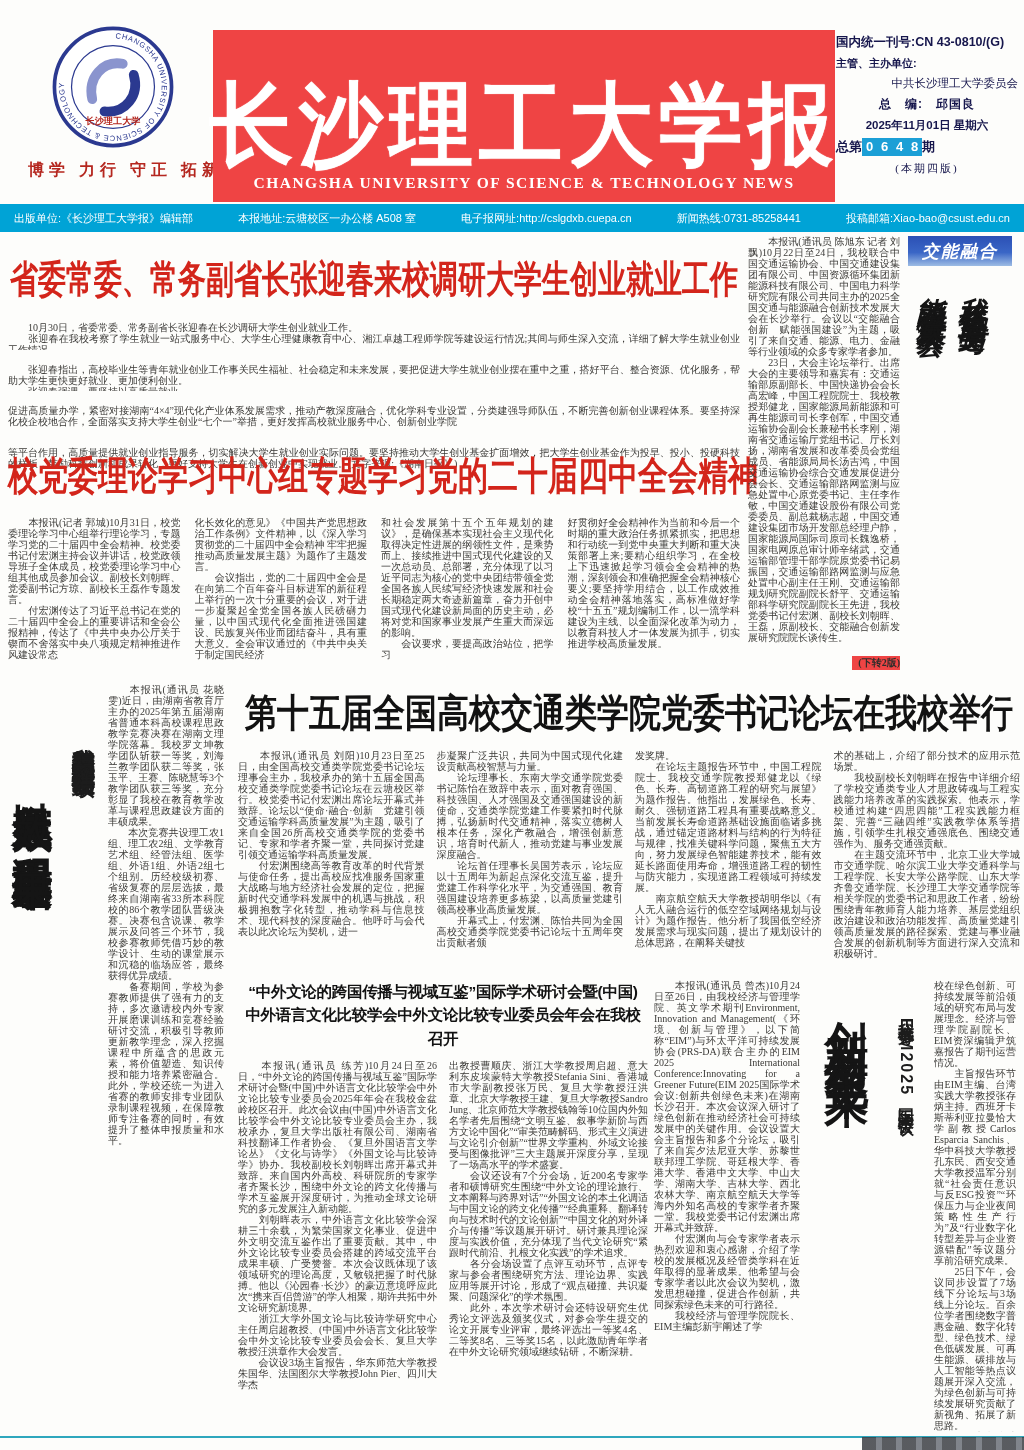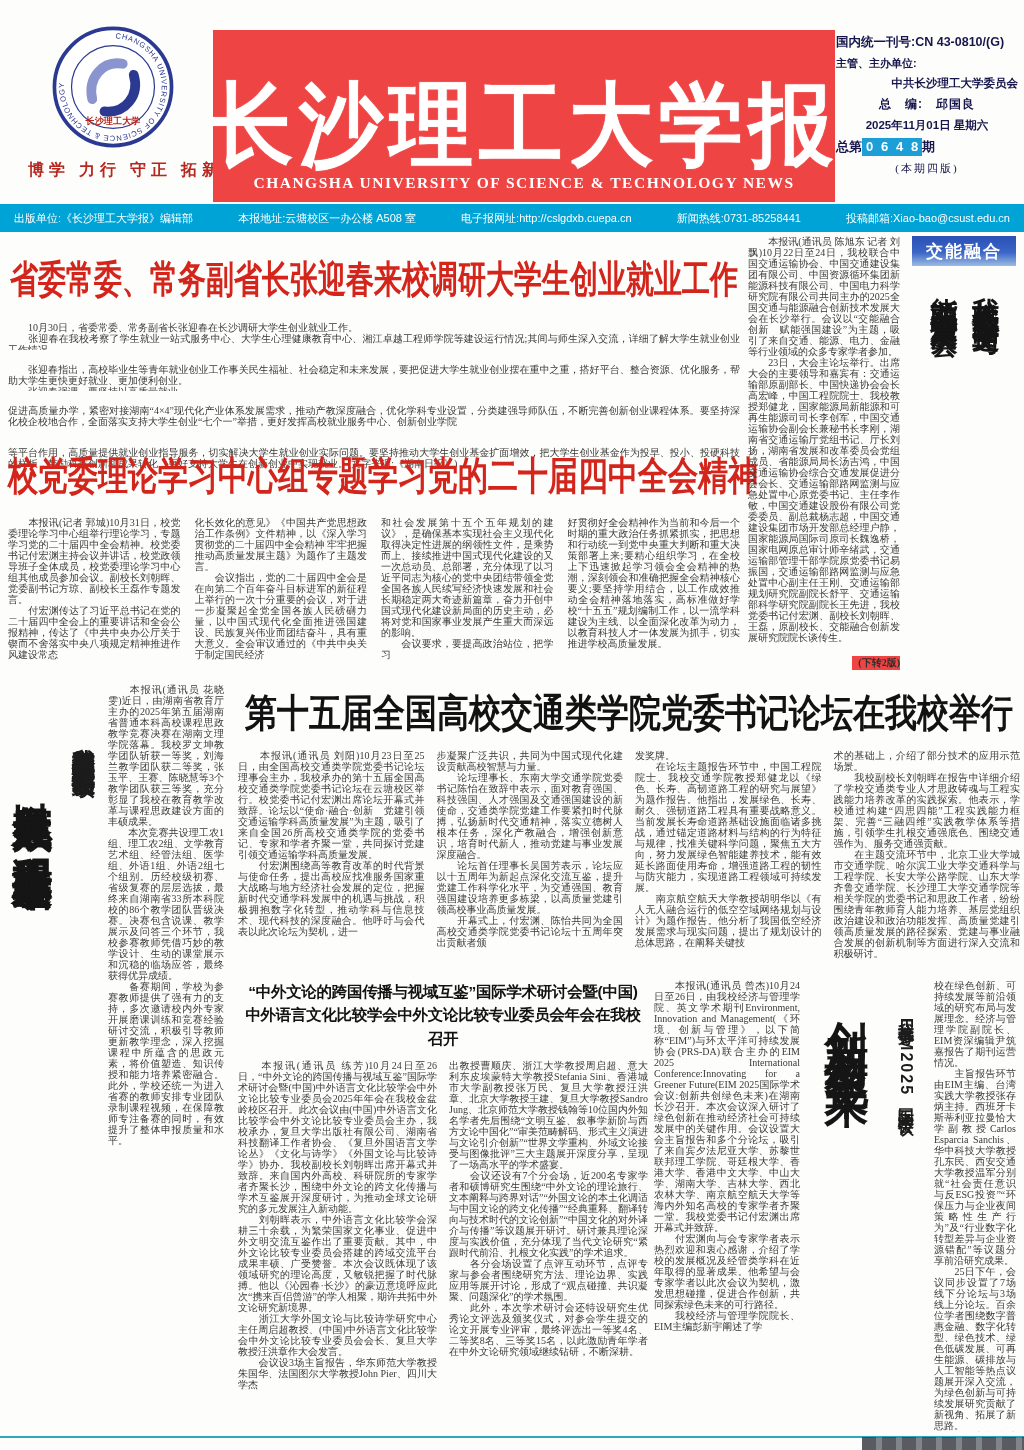--- a/index.html
+++ b/index.html
@@ -13,21 +13,21 @@
     transform:scaleY(1.08);margin-bottom:6px;text-shadow:0 0 1px #fff;}
   #masthead-sub{font-size:15.5px;font-weight:bold;letter-spacing:1.5px;margin-bottom:10px;white-space:nowrap;}
   #logo-wrap{left:28px;top:26px;width:170px;height:176px;text-align:center;}
   #logo-motto{margin-top:8px;color:#b5271f;font-weight:bold;font-size:16px;letter-spacing:5px;white-space:nowrap;
     font-family:"Liberation Serif","DejaVu Serif",serif;}
   #head-info{left:836px;top:34px;width:182px;height:164px;color:#16164c;
     font-family:"Liberation Sans","DejaVu Sans",sans-serif;}
   #head-info div{margin-bottom:5px;}
   .hi-issue{font-weight:bold;font-size:12.5px;letter-spacing:0;}
   .hi-label{font-weight:bold;font-size:11px;}
-  .hi-org{font-weight:bold;font-size:11.5px;text-align:right;}
+  .hi-org{font-weight:normal;font-size:11.5px;text-align:right;}
   .hi-editor{font-weight:bold;font-size:12px;text-align:center;letter-spacing:1px;}
   .hi-date{font-weight:bold;font-size:11.5px;text-align:center;}
   .hi-no{display:flex;align-items:center;font-weight:bold;font-size:13px;}
   .digit-box{display:inline-block;width:15px;height:18px;line-height:18px;text-align:center;background:#1b9fd6;
     color:#fff;font-weight:bold;font-size:13px;}
   .hi-edition{font-family:"Liberation Serif","DejaVu Serif",serif;font-size:11px;text-align:center;letter-spacing:2px;}
   #infobar{left:0;top:204px;width:1024px;height:28px;background:#00a3d6;color:#fff;
     display:flex;align-items:center;justify-content:space-between;padding:0 14px;box-sizing:border-box;
     font-family:"Liberation Sans","DejaVu Sans",sans-serif;font-size:11px;white-space:nowrap;}
   
@@ -128,21 +128,21 @@
       <div class="col">好贯彻好全会精神作为当前和今后一个时期的重大政治任务抓紧抓实，把思想和行动统一到党中央重大判断和重大决策部署上来;要精心组织学习，在全校上下迅速掀起学习领会全会精神的热潮，深刻领会和准确把握全会精神核心要义;要坚持学用结合，以工作成效推动全会精神落地落实，高标准做好学校“十五五”规划编制工作，以一流学科建设为主线、以全面深化改革为动力，以教育科技人才一体发展为抓手，切实推进学校高质量发展。</div>
     </div>
   </div>
 
   <div class="abs" style="left:748px;top:236px;width:272px;height:434px;display:flex;gap:8px;">
     <div style="position:relative;width:152px;height:434px;overflow:hidden;">
       <div class="col" style="height:420px;">　　本报讯(通讯员 陈旭东 记者 刘飘)10月22日至24日，我校联合中国交通运输协会、中国交通建设集团有限公司、中国资源循环集团新能源科技有限公司、中国电力科学研究院有限公司共同主办的2025全国交通与能源融合创新技术发展大会在长沙举行。会议以“交能融合 创新　赋能强国建设”为主题，吸引了来自交通、能源、电力、金融等行业领域的众多专家学者参加。
 　　23日，大会主论坛举行。出席大会的主要领导和嘉宾有：交通运输部原副部长、中国快递协会会长高宏峰，中国工程院院士、我校教授郑健龙，国家能源局新能源和可再生能源司司长李创军，中国交通运输协会副会长兼秘书长李刚，湖南省交通运输厅党组书记、厅长刘扬，湖南省发展和改革委员会党组成员、省能源局局长汤吉鸿，中国交通运输协会综合交通发展促进分会会长、交通运输部路网监测与应急处置中心原党委书记、主任李作敏，中国交通建设股份有限公司党委委员、副总裁杨志超，中国交通建设集团市场开发部总经理户静，国家能源局国际司原司长魏逸桥，国家电网原总审计师辛绪武，交通运输部管理干部学院原党委书记易振国，交通运输部路网监测与应急处置中心副主任王刚、交通运输部规划研究院副院长舒平、交通运输部科学研究院副院长王先进，我校党委书记付宏渊、副校长刘朝晖、王磊，原副校长、交能融合创新发展研究院院长谈传生。</div>
       <div style="position:absolute;right:0;bottom:0;background:#ef4444;font-size:10px;font-weight:bold;padding-left:6px;">(下转2版)</div>
     </div>
-    <div style="width:112px;display:flex;flex-direction:column;align-items:center;">
+    <div style="width:112px;display:flex;flex-direction:column;align-items:flex-start;font-style:italic;">
       <div id="a3-badge">交能融合</div>
       <div class="vhead-big" style="font-size:27px;letter-spacing:3px;line-height:1.55;height:390px;margin-top:10px;">我校联合主办全国交通与
 能源融合创新技术发展大会</div>
     </div>
   </div>
 
   <div class="abs" style="left:6px;top:684px;width:226px;height:752px;display:flex;gap:8px;">
     <div class="vhead-big" style="font-size:40px;letter-spacing:2px;height:752px;padding-top:86px;box-sizing:border-box;">以赛促建显成效　课程思政建设结硕果</div>
     <div class="vhead-sub" style="font-size:23px;letter-spacing:1px;height:752px;padding-top:46px;box-sizing:border-box;">我校在第五届湖南省普通本科高校课程思政教学竞赛中获佳绩</div>
     <div class="col" style="width:116px;flex:none;height:752px;">　　本报讯(通讯员 花晓雯)近日，由湖南省教育厅主办的2025年第五届湖南省普通本科高校课程思政教学竞赛决赛在湖南文理学院落幕。我校罗文坤教学团队斩获一等奖，刘海兰教学团队获二等奖，张玉平、王赛、陈晓慧等3个教学团队获三等奖，充分彰显了我校在教育教学改革与课程思政建设方面的丰硕成果。

